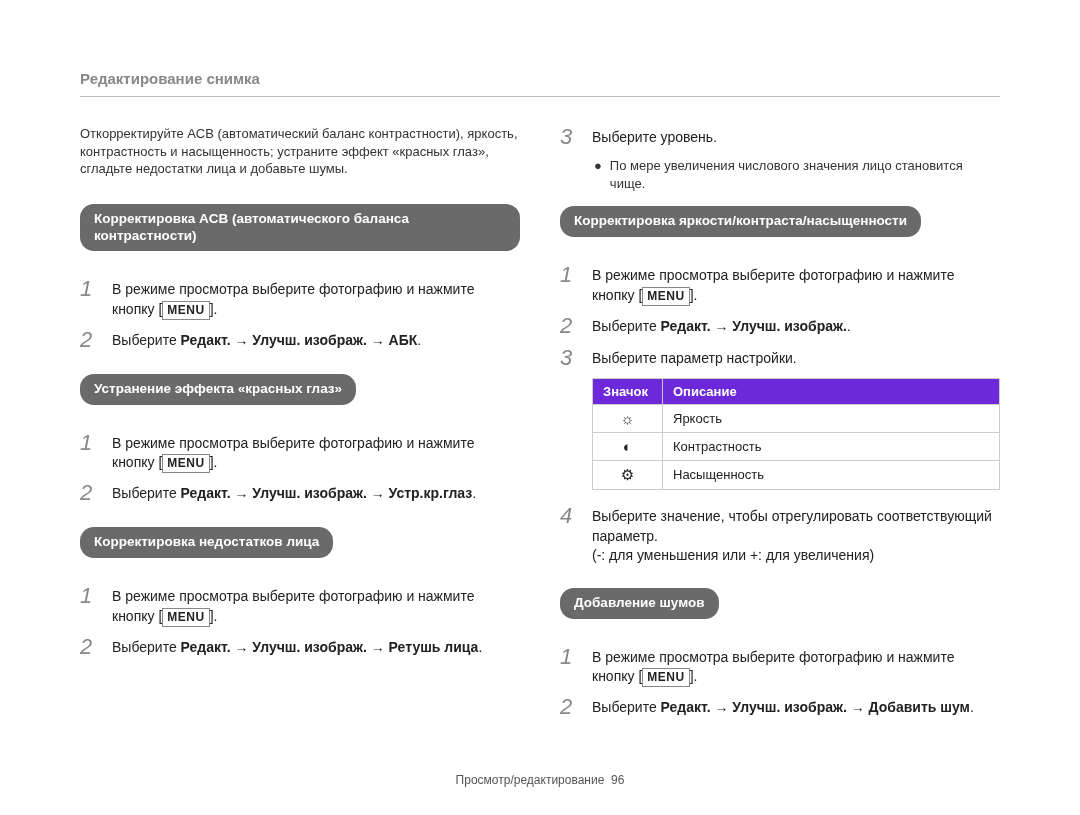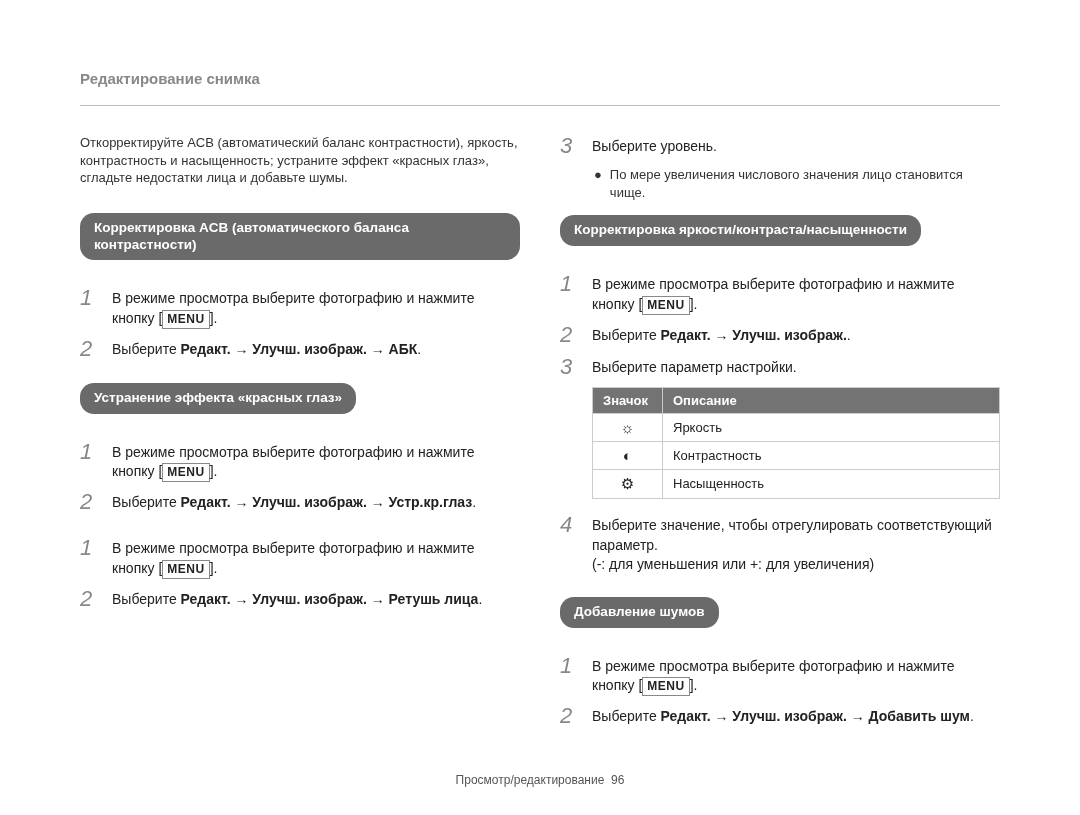--- a/index.html
+++ b/index.html
@@ -1,33 +1,33 @@
 <!DOCTYPE html>
 <html><head>
 <meta charset="utf-8">
 <style>
   * { box-sizing: border-box; margin: 0; padding: 0; }
   html, body { width: 1080px; height: 815px; background: #fff; font-family: Arial, Helvetica, sans-serif; color: #222; }
   .page { width: 1080px; height: 815px; padding: 70px 80px 40px 80px; position: relative; }
-  .page-header-bar { font-size: 15px; color: #888; font-weight: bold; padding-bottom: 18px; border-bottom: 1px solid #bbb; margin-bottom: 28px; }
+  .page-header-bar { font-size: 15px; color: #888; font-weight: bold; padding-bottom: 9px; border-bottom: 1px solid #bbb; margin-bottom: 28px; }
   .columns { display: flex; gap: 40px; }
   .col { flex: 1; min-width: 0; }
   .section-title { color: #2b8fd6; font-size: 20px; font-weight: bold; margin-bottom: 10px; }
   .intro-text { font-size: 13px; line-height: 1.35; color: #333; margin-bottom: 26px; }
   .pill { background: #6a6a6a; color: #fff; font-size: 13.5px; font-weight: bold; padding: 7px 14px; border-radius: 14px; display: inline-block; margin-bottom: 26px; line-height: 1.25; max-width: 100%; }
   .steps { margin-bottom: 22px; }
   .step { display: flex; align-items: flex-start; gap: 10px; margin-bottom: 8px; }
   .step-num { font-style: italic; font-size: 22px; color: #888; width: 22px; text-align: left; flex-shrink: 0; line-height: 1.1; }
   .step-text { font-size: 14px; line-height: 1.4; color: #222; padding-top: 3px; }
   .menu-box { border: 1px solid #888; padding: 0 4px; font-weight: bold; font-size: 12px; letter-spacing: 0.5px; display: inline-block; }
   .sub-bullets { margin: 4px 0 14px 34px; }
   .sub-bullet-row { display: flex; gap: 8px; font-size: 13px; line-height: 1.35; color: #333; }
   .sub-bullet-row .dot { flex-shrink: 0; }
   .param-table { border: 1px solid #ccc; border-collapse: collapse; width: 100%; margin: 4px 0 14px 0; font-size: 13px; }
-  .param-table th { background: #737373; color: #fff; font-weight: bold; text-align: left; padding: 5px 10px; border: 1px solid #ccc; }
+  .param-table th { background: #6d28d9; color: #fff; font-weight: bold; text-align: left; padding: 5px 10px; border: 1px solid #ccc; }
   .param-table td { padding: 5px 10px; border: 1px solid #ccc; }
   .param-table td.icon-cell { text-align: center; width: 70px; font-size: 15px; }
   .footer { position: absolute; bottom: 28px; left: 0; right: 0; text-align: center; font-size: 12px; color: #555; }
   b { font-weight: bold; }
 </style>
 </head>
 <body>
 
 <div class="page">
 
@@ -67,20 +67,21 @@
         </div>
         <div class="step">
           <div class="step-num">2</div>
           <div class="step-text">
             <span>Выберите </span><b>Редакт. → Улучш. изображ. → Устр.кр.глаз</b><span>.</span>
           </div>
         </div>
       </div>
 
       
+      <div class="pill">Корректировка недостатков лица</div>
       <div class="steps">
         <div class="step">
           <div class="step-num">1</div>
           <div class="step-text">
             <span>В режиме просмотра выберите фотографию и нажмите кнопку [</span><span class="menu-box">MENU</span><span>].</span>
           </div>
         </div>
         <div class="step">
           <div class="step-num">2</div>
           <div class="step-text">

